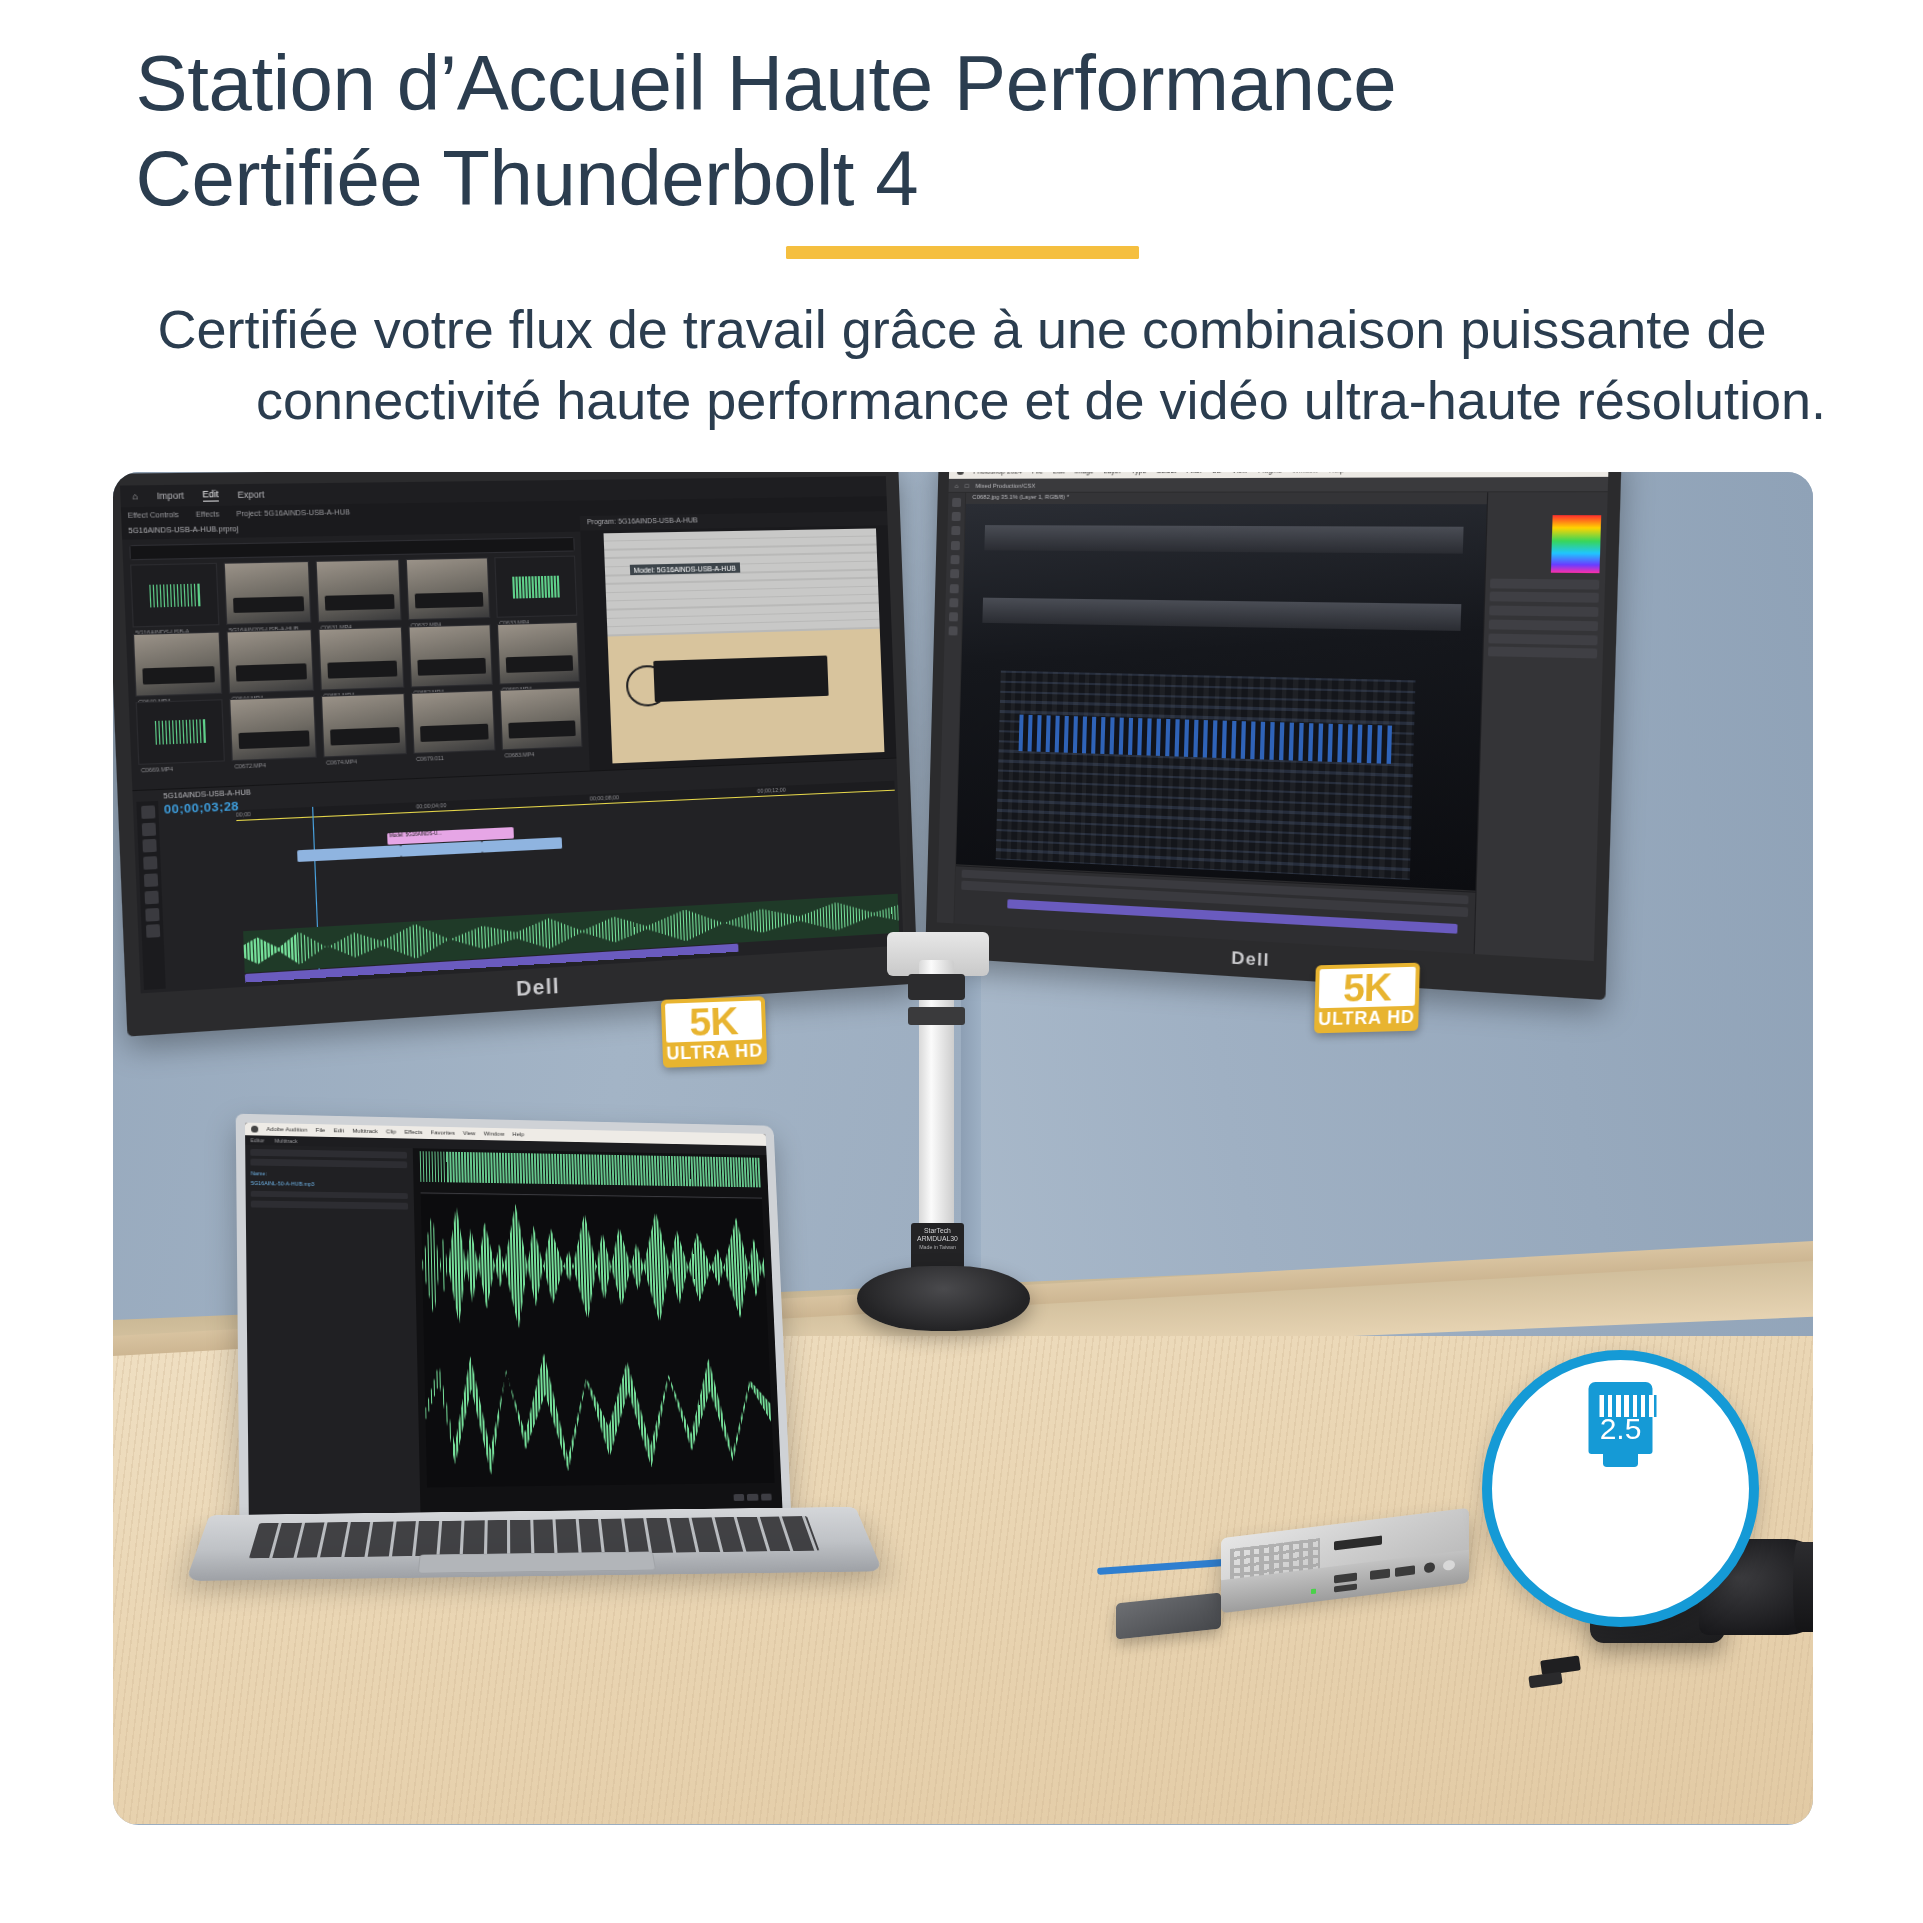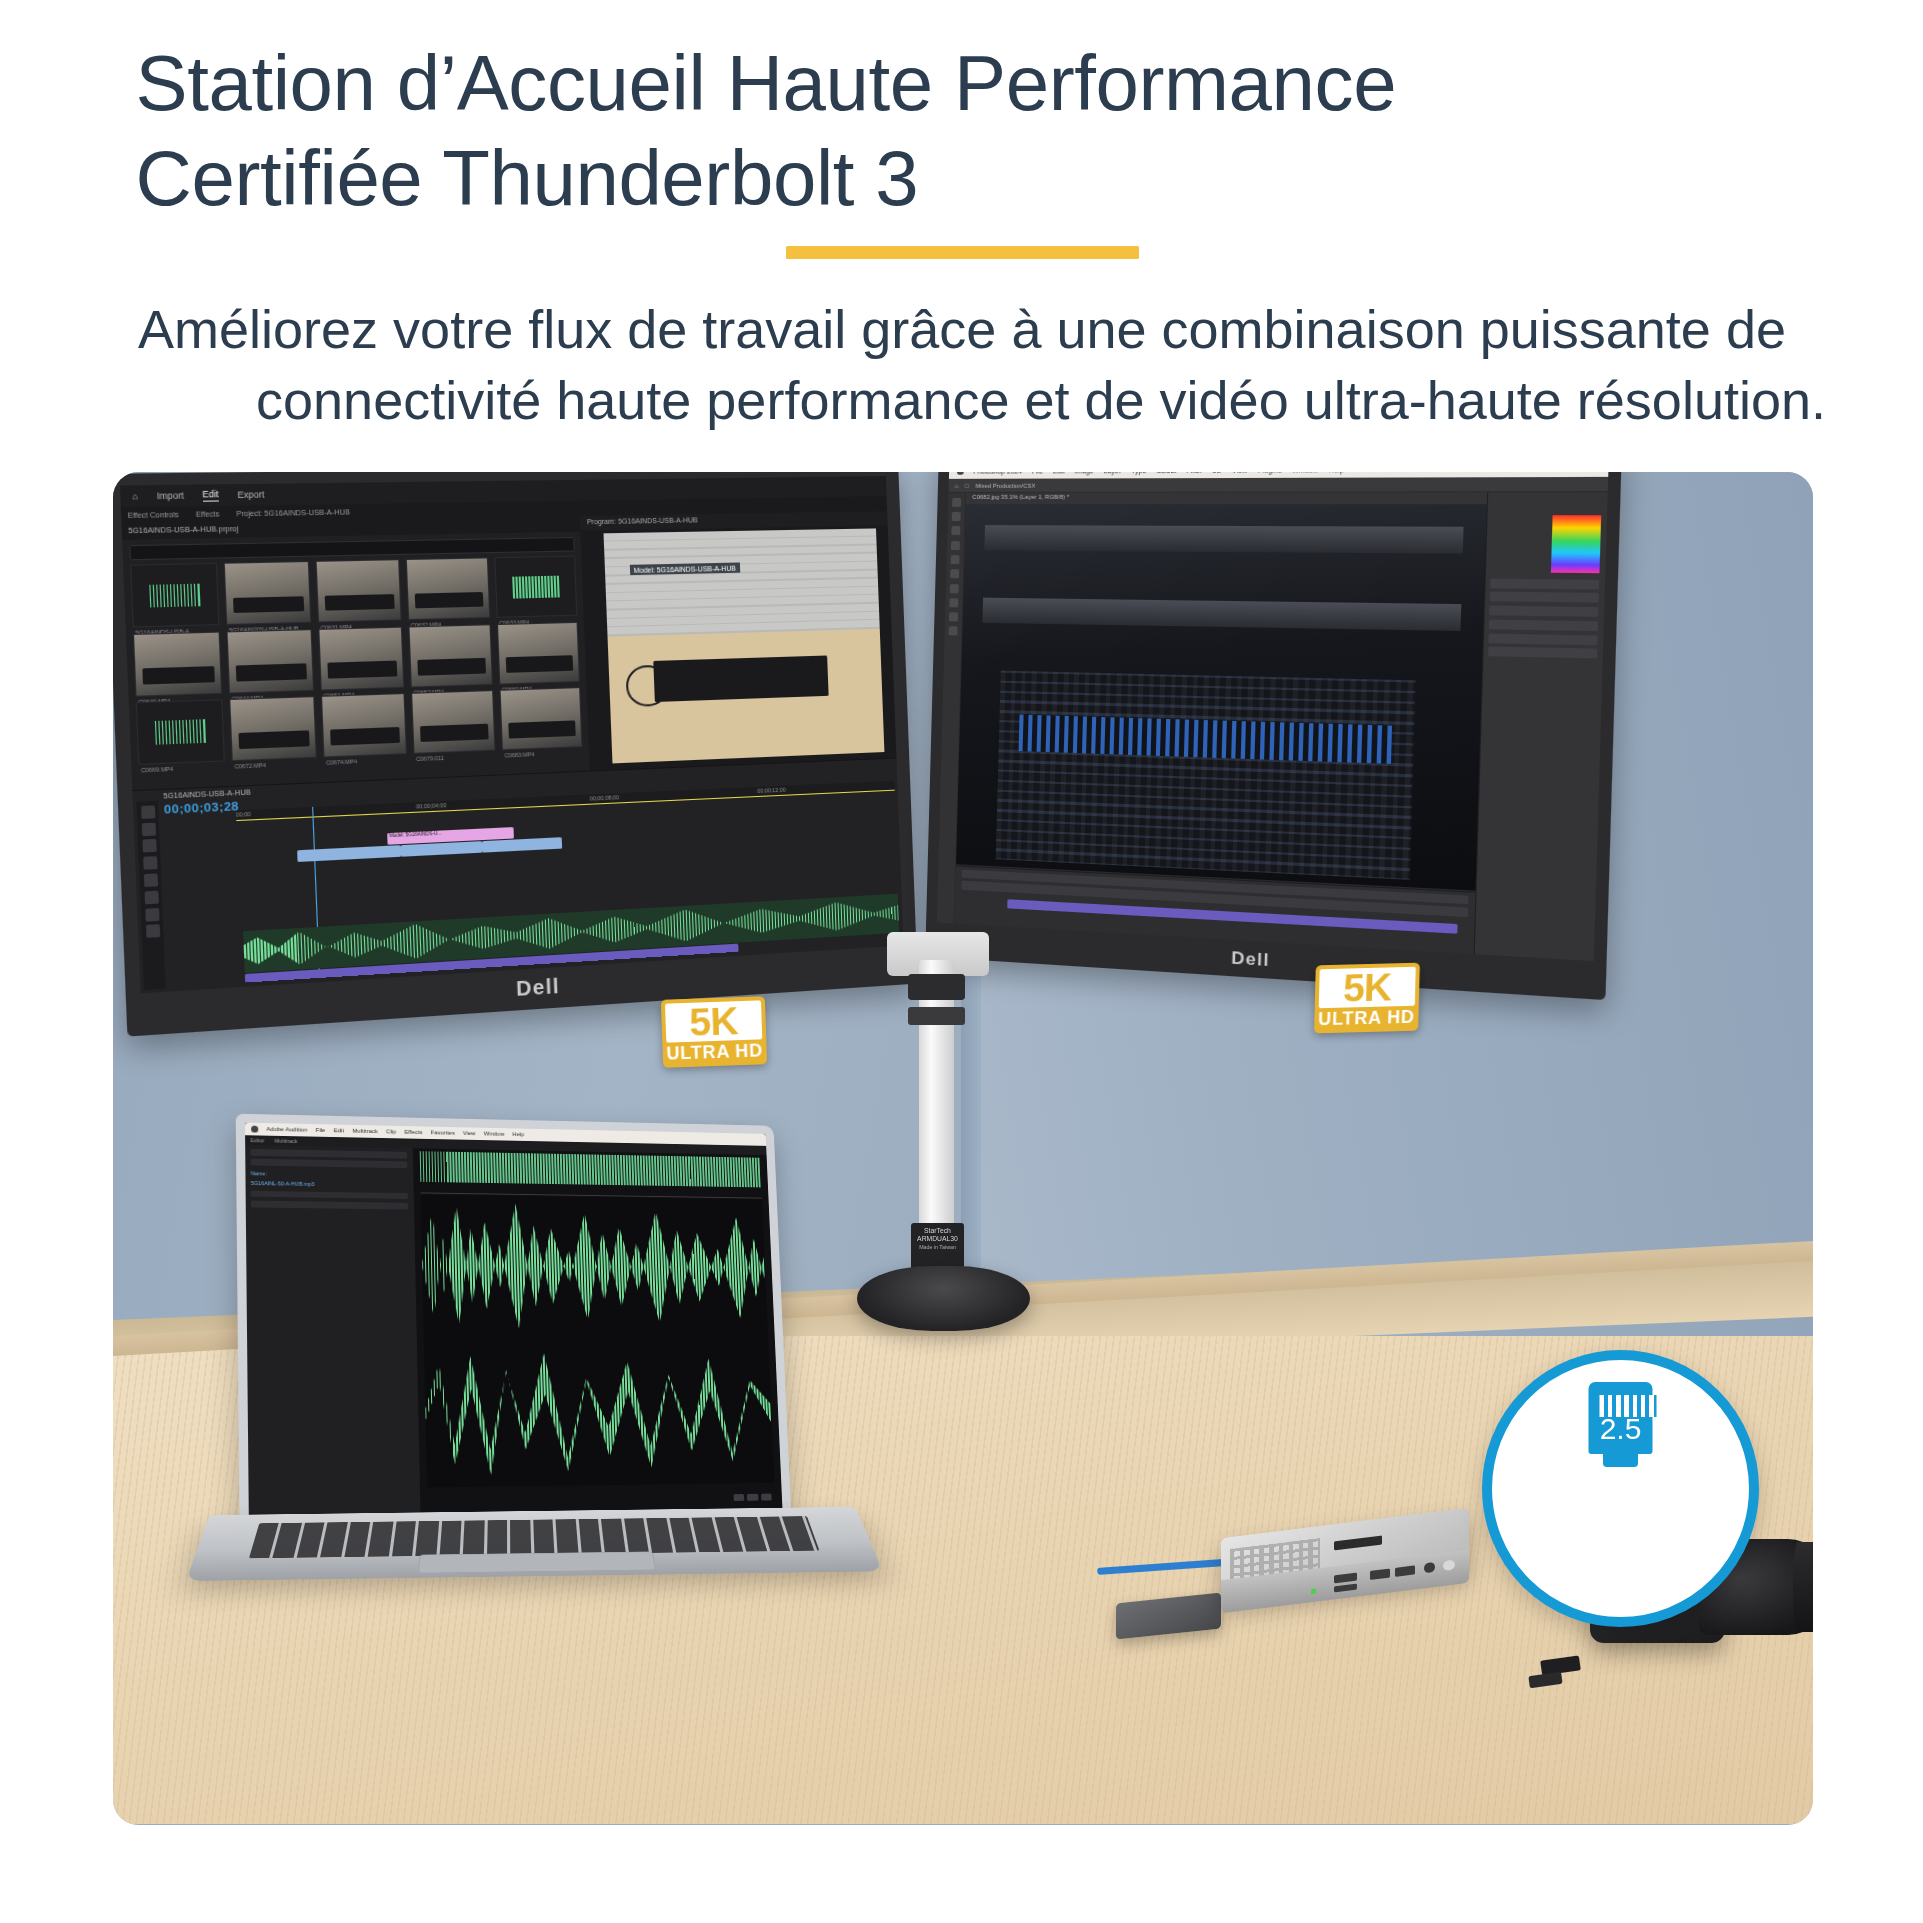--- a/index.html
+++ b/index.html
@@ -297,25 +297,25 @@
     width:35px;height:15px;background:#159ad6;border-radius:0 0 3.8px 3.8px;}
   .callout .txt{position:absolute;left:0;right:0;top:147px;text-align:center;
     color:#23313f;font-size:29px;line-height:1.22;}
 </style>
 </head>
 <body>
 
 <div class="header">
   <div class="headline">
     <span>Station d’Accueil Haute Performance</span>
-    <span class="l2">Certifiée Thunderbolt 3</span>
+    <span class="l2">Certifiée Thunderbolt 4</span>
   </div>
   <div class="accent-bar"></div>
   <div class="subheadline">
-    <span>Améliorez votre flux de travail grâce à une combinaison puissante de</span>
+    <span>Certifiée votre flux de travail grâce à une combinaison puissante de</span>
     <span class="s2">connectivité haute performance et de vidéo ultra-haute résolution.</span>
   </div>
 </div>
 
 <div class="photo">
 
   <div class="wall-left"></div>
   <div class="wall-right"></div>
   <div class="wall-corner"></div>
   <div class="desk-back"></div>

